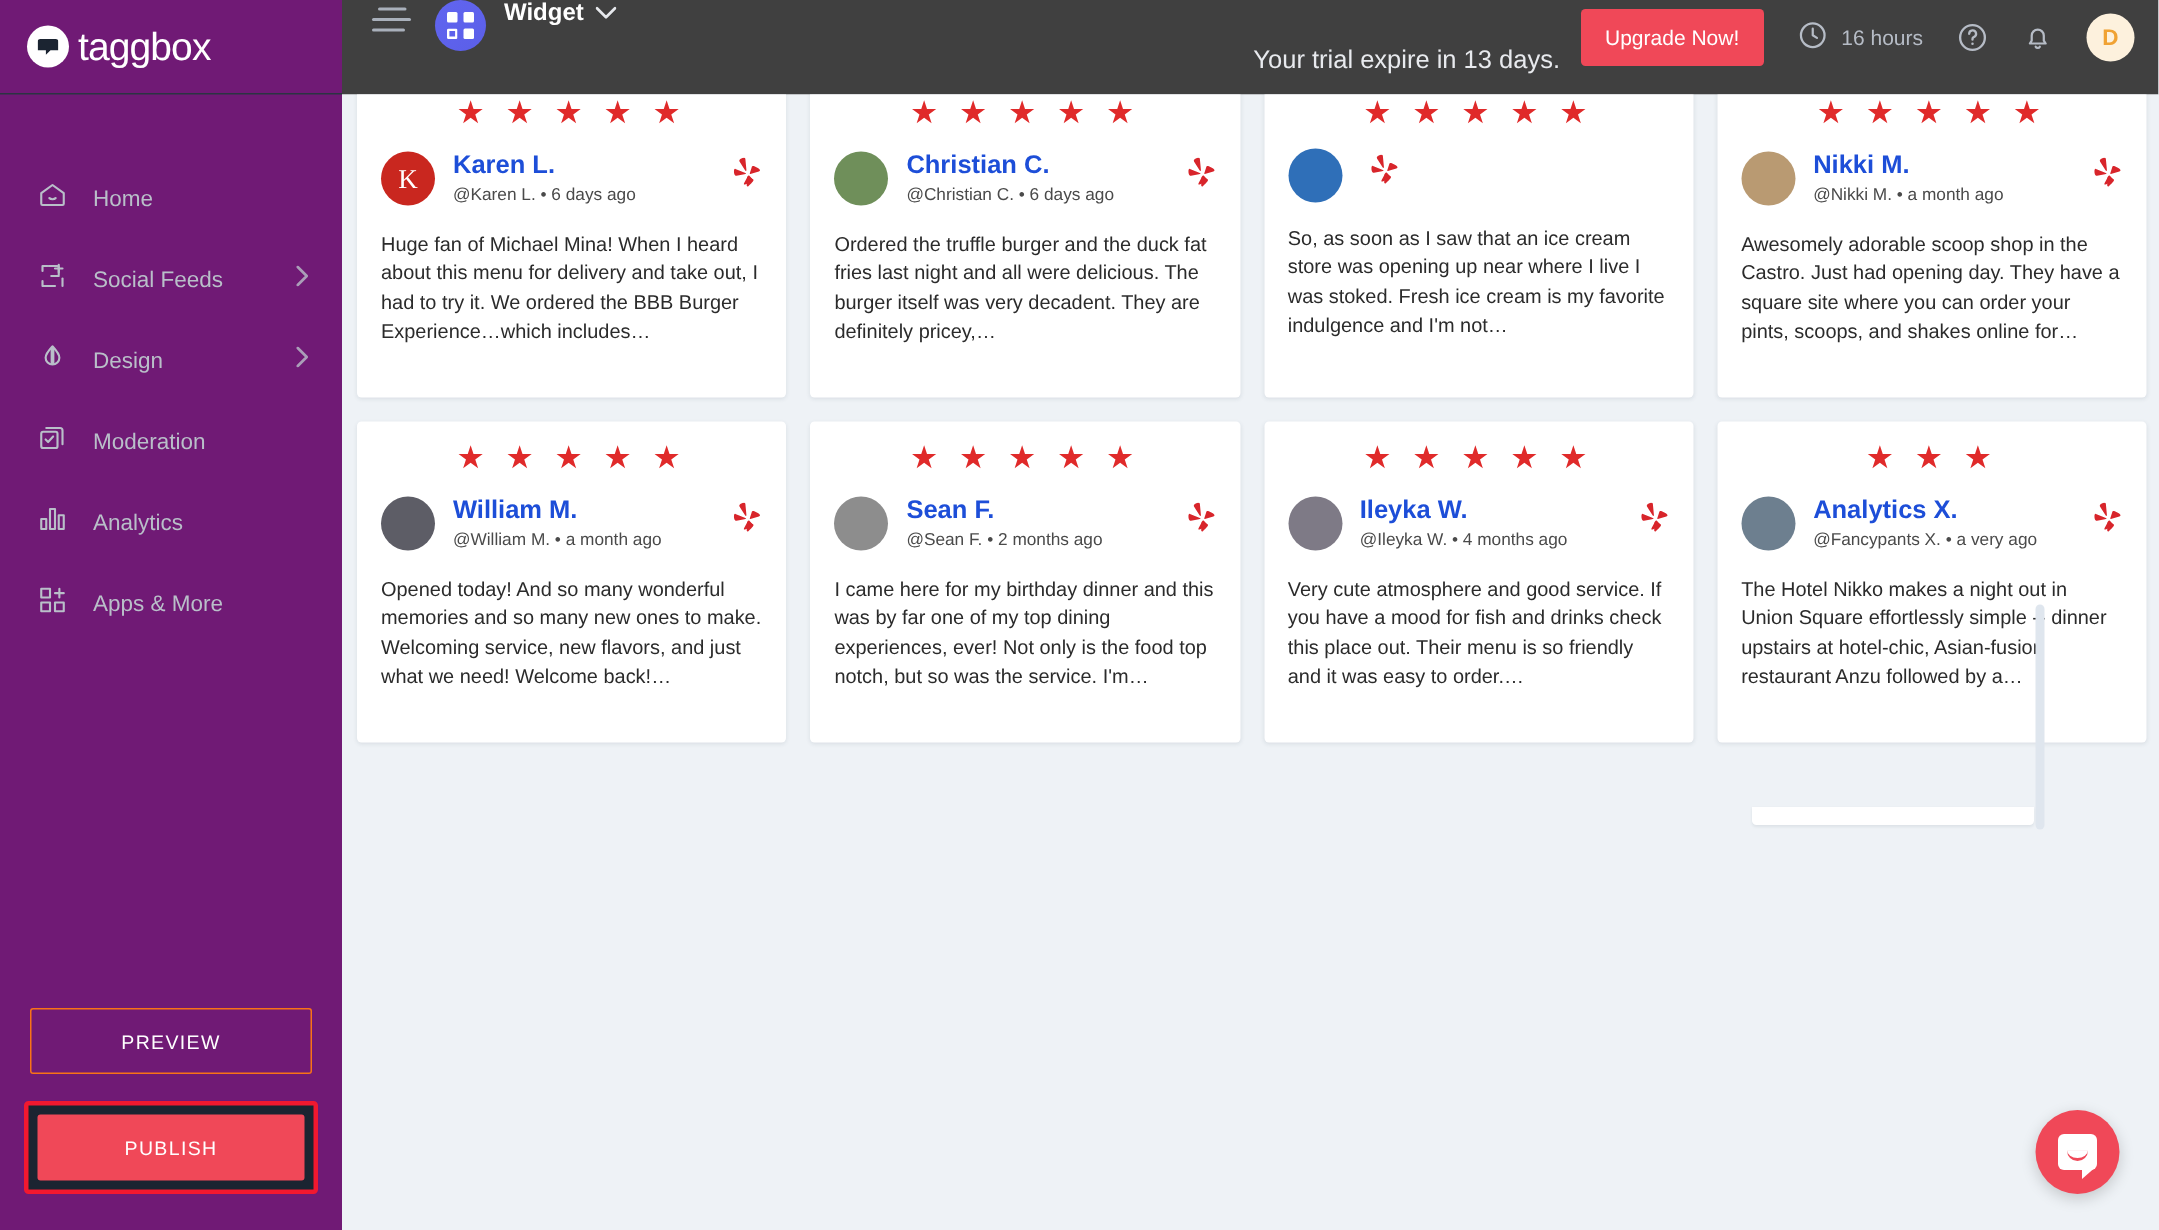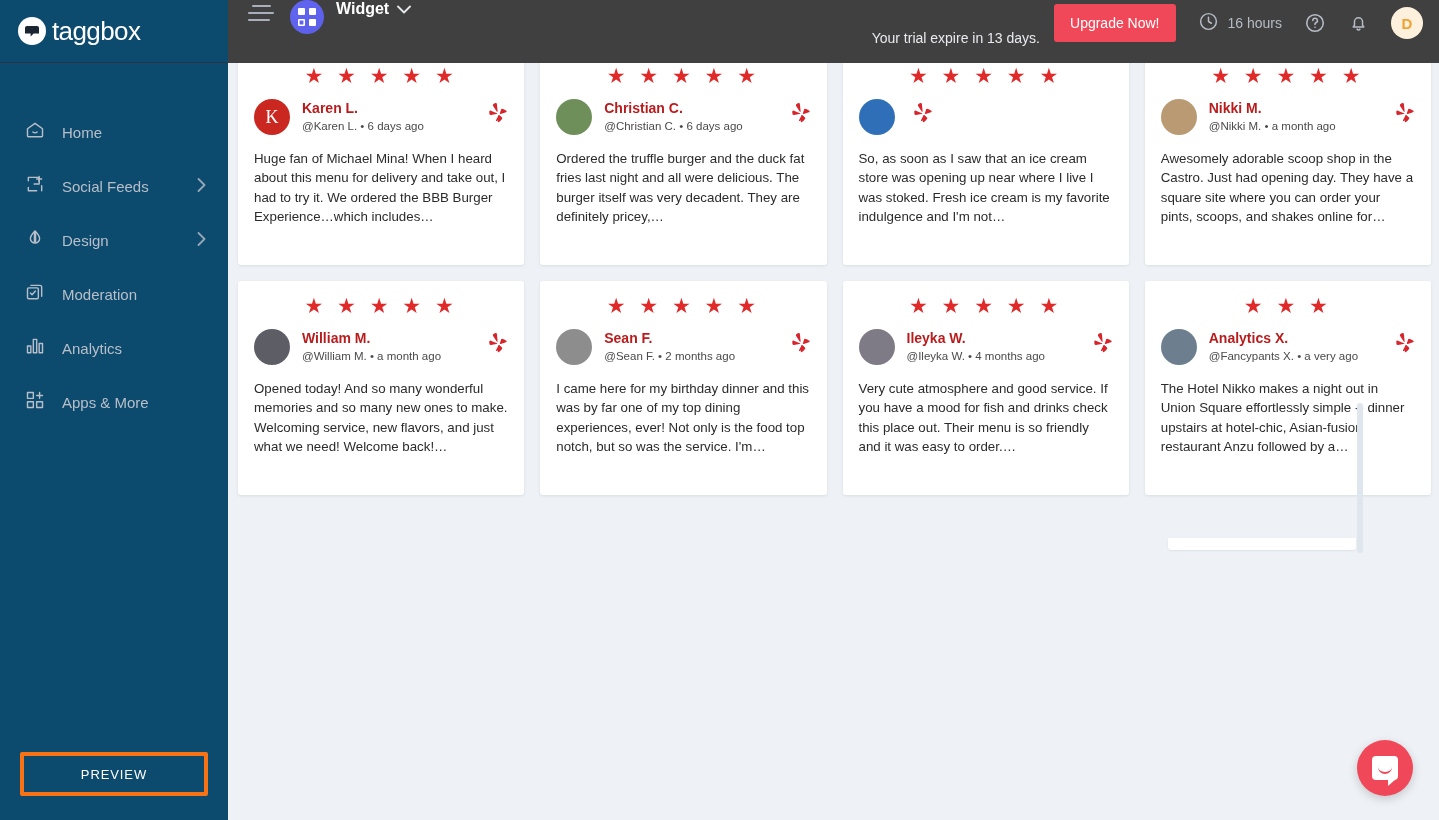--- a/index.html
+++ b/index.html
@@ -7,21 +7,21 @@
     width: 1439px; height: 820px;
     overflow: hidden;
     font-family: "Liberation Sans", sans-serif;
     background: #eef2f6;
   }
   .app { position: relative; width: 1439px; height: 820px; display: flex; }
 
   
   .sidebar {
     width: 228px; height: 820px;
-    background: #0c4a6e;
+    background: #701a75;
     display: flex; flex-direction: column;
     flex: 0 0 228px;
     position: relative;
   }
   .logo-wrap {
     height: 63px; display: flex; align-items: center;
     padding-left: 18px;
     border-bottom: 1px solid #2b3442;
   }
   .logo-mark {
@@ -45,21 +45,21 @@
     font-size: 15px;
   }
   .nav-ico { width: 22px; height: 22px; flex: 0 0 22px; margin-right: 16px;
              display: flex; align-items: center; justify-content: center; }
   .nav-ico svg { display: block; }
   .nav-label { flex: 1; }
   .nav-chev { opacity: .8; }
 
   .side-actions { margin-top: auto; padding: 0 20px 24px; }
   .btn-preview {
-    width: 188px; height: 44px; border: 4px solid #f97316; background: transparent;
+    width: 188px; height: 44px; border: 1px solid #f97316; background: transparent;
     color: #fff; font-size: 13px; letter-spacing: .9px; cursor: pointer;
     border-radius: 2px; font-family: inherit;
   }
   .publish-hl {
     margin-top: 18px; width: 196px; padding: 6px;
     border: 3px solid #f2182f; border-radius: 3px;
     background: #1b2431; margin-left: -4px;
   }
   .btn-publish {
     width: 100%; height: 44px; background: #f04858; border: 0;
@@ -87,21 +87,21 @@
   .widget-badge .grid { width: 18px; height: 18px; position: relative; }
   .widget-badge .grid s { position: absolute; background: #fff; display:block; }
   .widget-badge .grid s:nth-child(1){ left:0; top:0; width:7px; height:7px; border-radius:1px;}
   .widget-badge .grid s:nth-child(2){ right:0; top:0; width:7px; height:7px; border-radius:1px;}
   .widget-badge .grid s:nth-child(3){ left:0; bottom:0; width:7px; height:7px; border-radius:1px;
                                       background:transparent; box-shadow: inset 0 0 0 1.6px #fff;}
   .widget-badge .grid s:nth-child(4){ right:0; bottom:0; width:7px; height:7px; border-radius:1px;}
   .widget-name { color: #fff; font-size: 16px; font-weight: 700; margin-right: 8px; cursor: pointer;}
   .widget-chev { cursor: pointer; }
   .top-right { margin-left: auto; display: flex; align-items: center; }
-  .trial-text { color: #e8eaee; font-size: 14px; margin-right: 14px; margin-top: 30px; }
+  .trial-text { color: #e8eaee; font-size: 17px; margin-right: 14px; margin-top: 30px; }
   .btn-upgrade {
     background: #f04858; color: #fff; border: 0; border-radius: 3px;
     padding: 11px 16px; font-size: 14px; cursor: pointer; font-family: inherit;
     margin-right: 22px;
   }
   .hours { display: flex; align-items: center; color: #b6bcc6; font-size: 14px; margin-right: 22px; cursor:pointer;}
   .hours svg { margin-right: 9px; }
   .icon-btn { margin-right: 22px; cursor: pointer; display:flex; }
   .avatar {
     width: 32px; height: 32px; border-radius: 50%;
@@ -127,21 +127,21 @@
   .stars { text-align: center; color: #e02a2a; font-size: 21px; letter-spacing: 4px; line-height: 1;
            height: 22px; margin-bottom: 12px; }
   .card-head { display: flex; align-items: center; }
   .av {
     width: 36px; height: 36px; border-radius: 50%; flex: 0 0 36px; margin-right: 12px;
     background-size: cover; background-position: center;
     display: flex; align-items: center; justify-content: center;
     color: #fff; font-family: "Liberation Serif", serif; font-size: 18px;
   }
   .who { flex: 1; min-width: 0; }
-  .who .nm { font-size: 14px; font-weight: 700; color: #b91c1c; line-height: 1.35; }
+  .who .nm { font-size: 17px; font-weight: 700; color: #1d4ed8; line-height: 1.35; }
   .who .meta { font-size: 11.5px; color: #4a4a4a; line-height: 1.5; }
   .yelp { width: 20px; flex: 0 0 20px; margin-left: 6px; }
   .card-body {
     margin-top: 14px; font-size: 13.3px; line-height: 1.45; color: #2b2b2b;
   }
   .scroll-track {
     position: absolute; top: 340px; left: 1129px; width: 6px; height: 150px;
     background: #dfe6ee; border-radius: 3px;
   }
   .mini-overlay {
@@ -251,20 +251,23 @@
             <rect x="14" y="14" width="7" height="7"></rect>
             <path d="M14 6.5h7M17.5 3v7"></path>
           </svg>
         </span>
         <span class="nav-label">Apps &amp; More</span>
       </div>
     </nav>
 
     <div class="side-actions">
       <button class="btn-preview">PREVIEW</button>
+      <div class="publish-hl">
+        <button class="btn-publish">PUBLISH</button>
+      </div>
     </div>
   </aside>
 
   <div class="main">
     <header class="topbar">
       <div class="hamburger">
           <i></i>
           <i></i>
           <i></i>
         </div>

